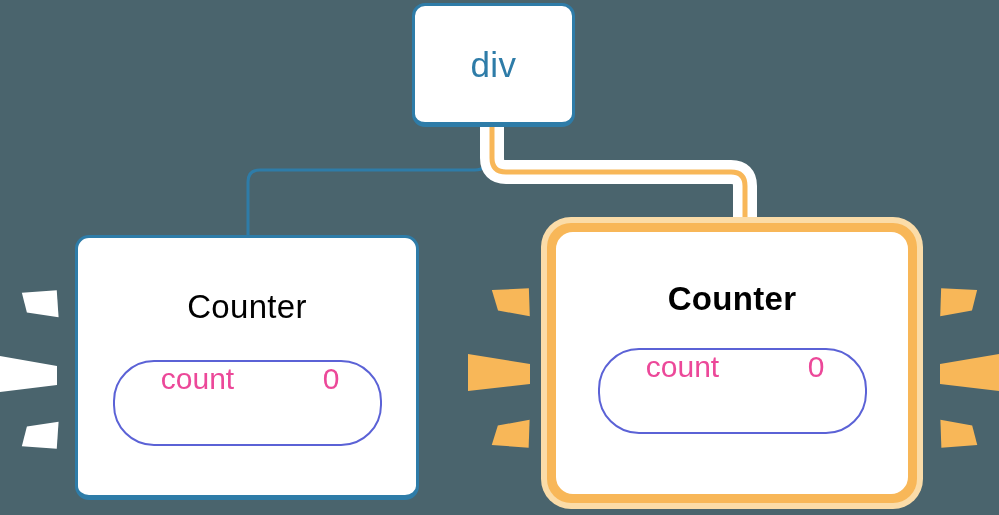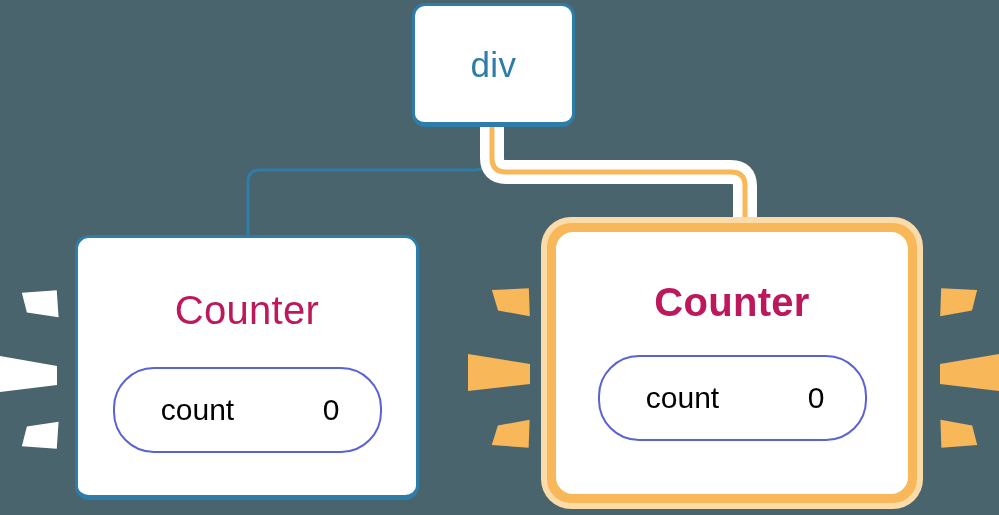--- a/index.html
+++ b/index.html
@@ -53,37 +53,37 @@
   }
   #counter-b{
     position:static;
     width:100%;height:100%;
     border:6px solid #ffffff;
     border-radius:17px;
     background:#ffffff;
   }
 
   .node-title{
-    color:#be185d;
-    font-size:40px;line-height:1;
+    color:#000000;
+    font-size:33px;line-height:1;
     margin-top:52px;
     letter-spacing:.3px;
   }
   #counter-a .node-title{font-weight:400;margin-top:52px;}
   #counter-b .node-title{font-weight:700;margin-top:44px;}
 
   
   .pill{
     position:relative;
     margin-top:37px;
     height:82px;
     border:2px solid #5b62d6;
     border-radius:41px;
-    display:flex;align-items:center;
-    color:#000000;
+    display:flex;align-items:flex-start;
+    color:#ec4899;
     background:#ffffff;
   }
   #counter-a .pill{width:265px;}
   #counter-b .pill{width:265px;margin-top:33px;}
   .pill-key{
     flex:0 0 166px;
     display:flex;align-items:center;justify-content:center;
     font-size:30px;
   }
   .pill-sep{width:2px;background:#5b62d6;}

